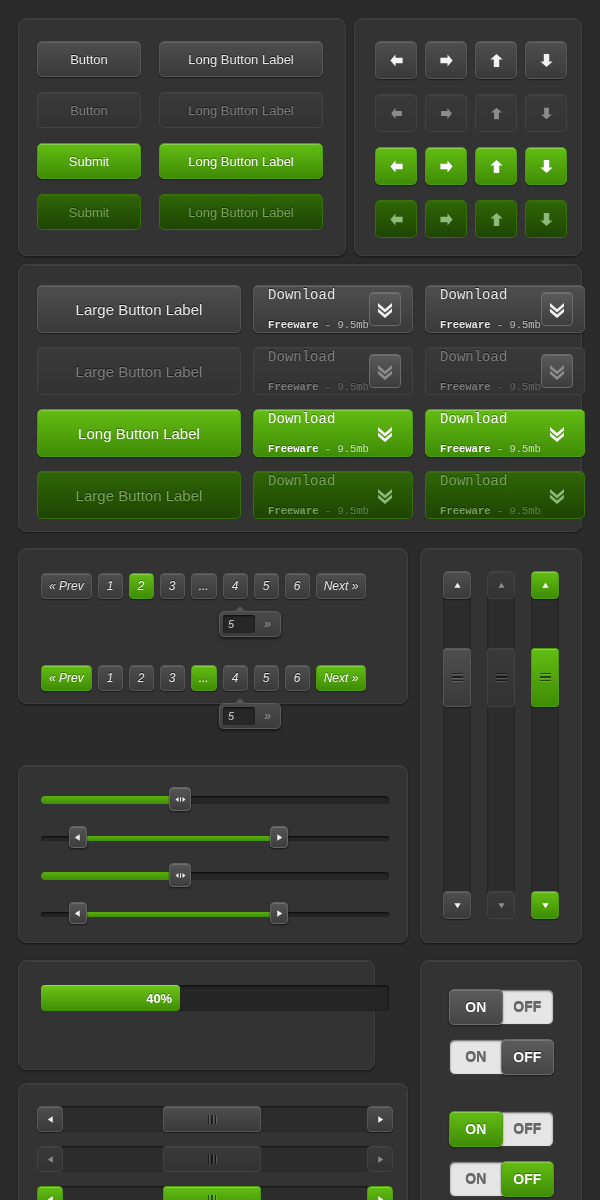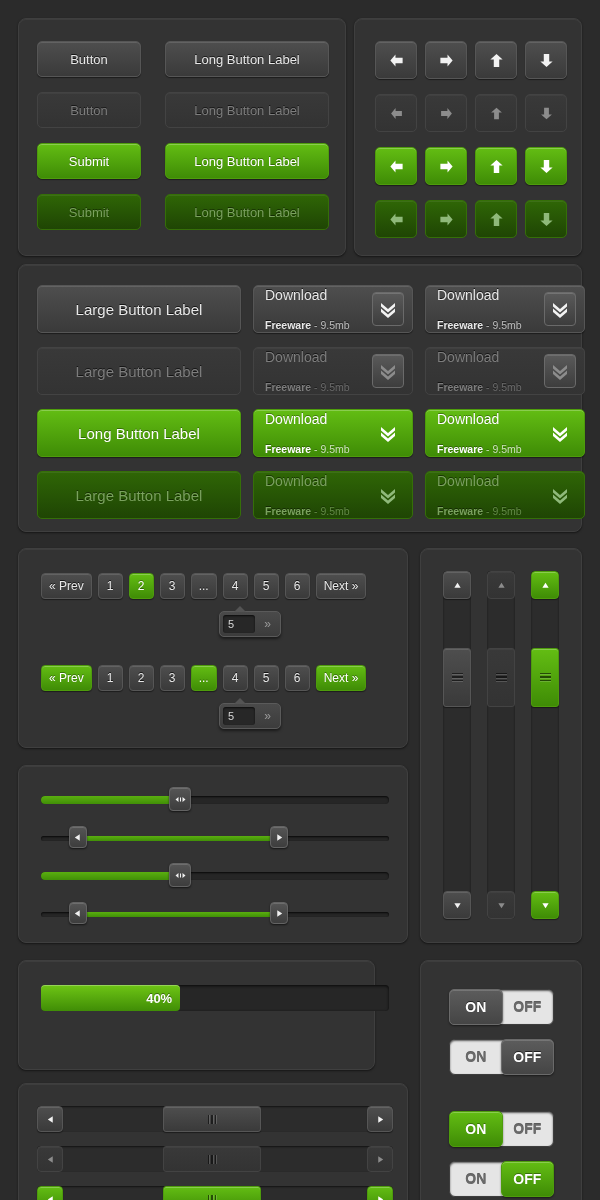--- a/index.html
+++ b/index.html
@@ -52,54 +52,54 @@
     background: linear-gradient(to bottom, #2f6606 0%, #1f4504 100%);
     border: 1px solid #356f08;
     color: #7aa25e;
     text-shadow: 0 -1px 0 rgba(0,0,0,0.45);
     box-shadow: inset 0 1px 0 rgba(255,255,255,0.07);
   }
 
   
   #panel-buttons { left: 18px; top: 18px; width: 328px; height: 238px; }
   .bgrid { position: absolute; left: 18px; top: 22px; display: grid;
-           grid-template-columns: 104px 164px; gap: 15px 24px; }
+           grid-template-columns: 104px 164px; gap: 15px 18px; }
   .bgrid .btn { height: 36px; }
 
   
   #panel-arrows { left: 354px; top: 18px; width: 228px; height: 238px; }
   .agrid { position: absolute; left: 20px; top: 22px; display: grid;
            grid-template-columns: repeat(4, 42px); gap: 15px 8px; }
   .agrid .btn { width: 42px; height: 38px; }
   .arw { display:block; }
 
   
   #panel-large { left: 18px; top: 264px; width: 564px; height: 268px; }
   .lgrid { position: absolute; left: 18px; top: 20px; display: grid;
            grid-template-columns: 204px 160px 160px; gap: 14px 12px; }
   .lgrid .btn { height: 48px; font-size: 15px; }
-  .dl { justify-content: space-between; padding: 0 8px 0 11px; }
+  .dl { padding: 0 8px 0 11px; font-family: Liberation Mono, monospace; }
   .dl-txt { text-align: left; line-height: 1.15; }
   .dl-main { font-size: 14px; display: block; }
   .dl-sub { font-size: 10.5px; display: block; margin-top: 15px; }
   .dl-sub b { font-weight: bold; }
   .dl-sub i { font-style: normal; opacity: 0.72; }
   .chev {
     width: 32px; height: 34px; border-radius: 4px;
     display: flex; align-items: center; justify-content: center;
     flex: none;
   }
   .chev.c-gray { background: linear-gradient(to bottom,#5a5a5a,#3d3d3d); border:1px solid #6a6a6a;
                  box-shadow: inset 0 1px 0 rgba(255,255,255,0.16); }
   .chev.c-graydis { background: linear-gradient(to bottom,#5a5a5a,#3d3d3d); border:1px solid #6a6a6a;
                  box-shadow: inset 0 1px 0 rgba(255,255,255,0.12); }
   .chev.c-green, .chev.c-greendis { background: transparent; border: none; box-shadow: none; }
 
   
-  #panel-pagination { left: 18px; top: 548px; width: 390px; height: 200px; }
+  #panel-pagination { left: 18px; top: 548px; width: 390px; height: 156px; font-style: italic; }
   .pagrow { position: absolute; display: flex; gap: 6px; align-items: center; }
   .pagrow .btn { height: 26px; font-size: 12px; padding: 0 7px; min-width: 25px; border-radius: 4px; }
   .pag-num { min-width: 25px; }
   .pag-wide { padding: 0 10px; }
   .popover {
     position: absolute;
     width: 62px; height: 26px;
     background: linear-gradient(to bottom,#4a4a4a,#3c3c3c);
     border: 1px solid #5a5a5a; border-radius: 5px;
     display: flex; align-items: center;

